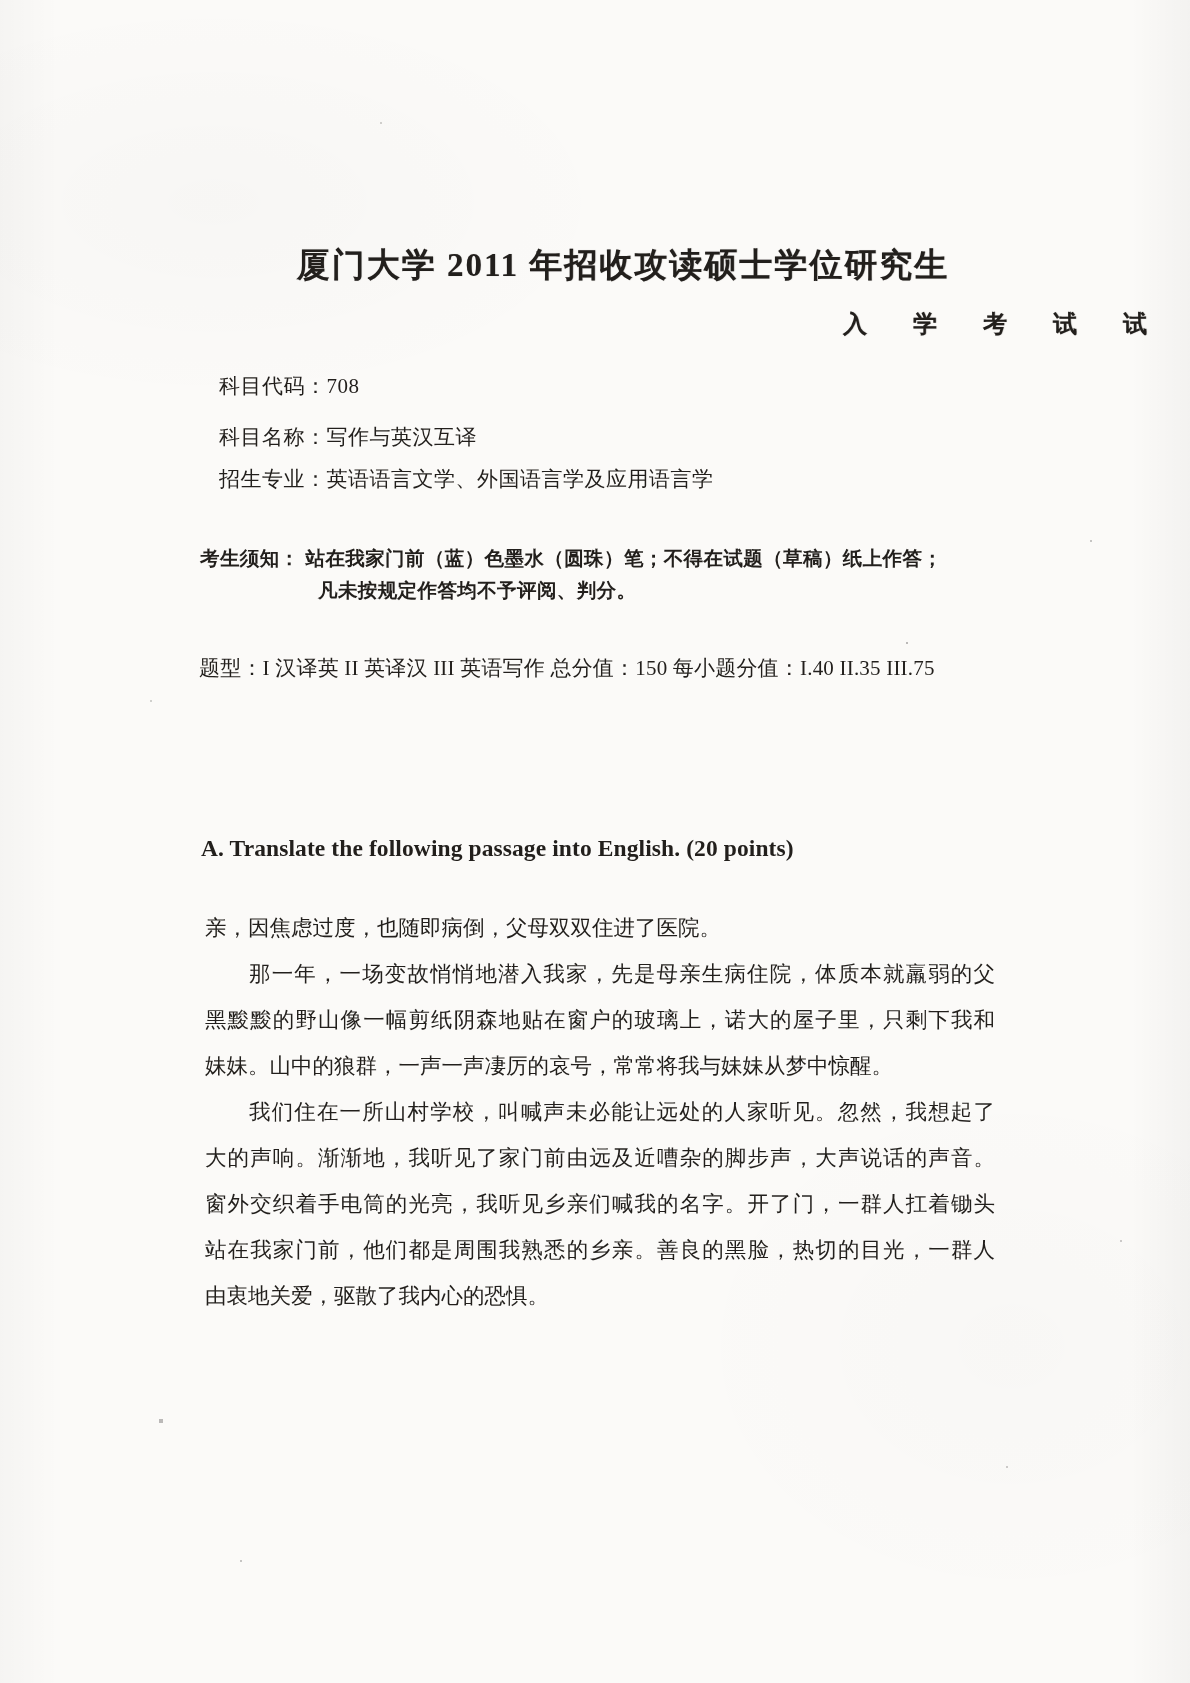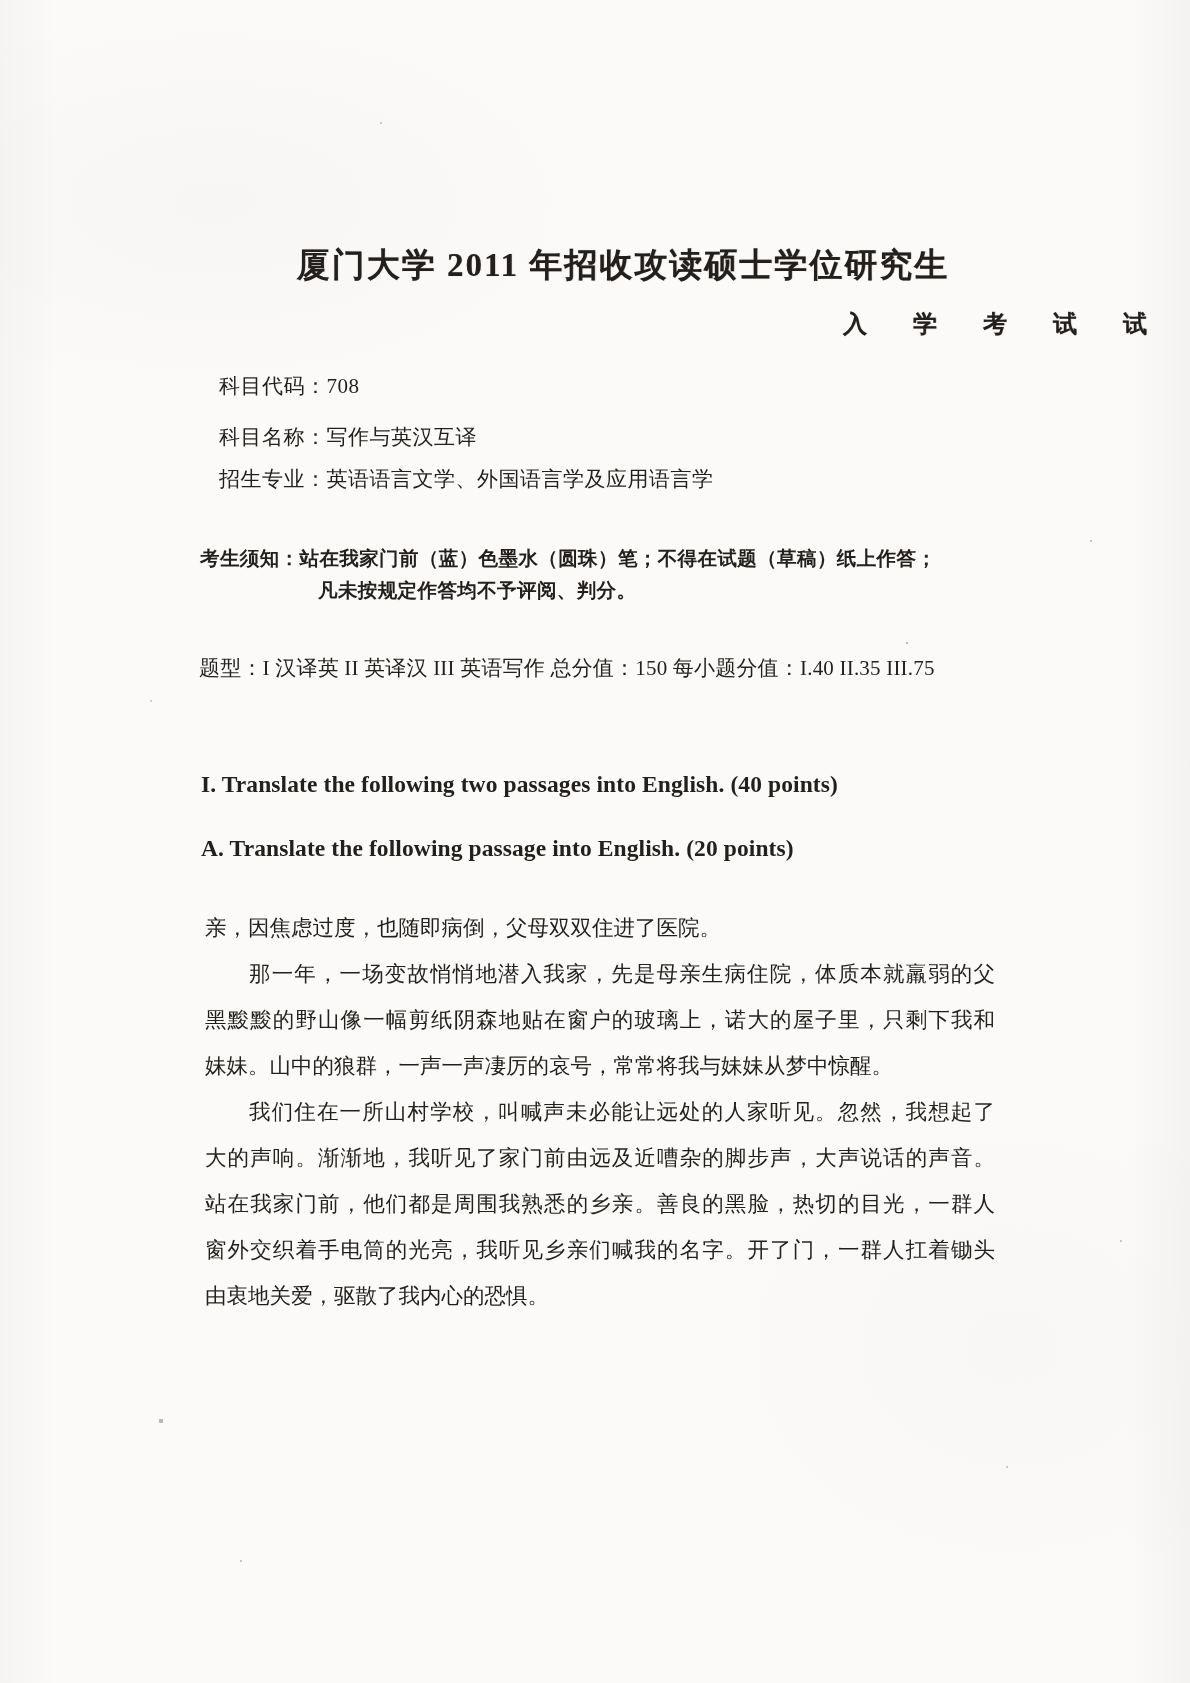--- a/index.html
+++ b/index.html
@@ -60,21 +60,21 @@
   .meta-row.m2 { top: 465px; font-family: Liberation Mono, monospace; }
   .notice-line1 {
     position: absolute;
     left: 200px;
     top: 545px;
     width: 860px;
     font-size: 19.5px;
     font-weight: 700;
     letter-spacing: 0.4px;
   }
-  .notice-line1 .notice-label { }
+  .notice-line1 .notice-label { margin-right: 6px; }
   .notice-line2 {
     position: absolute;
     left: 318px;
     top: 577px;
     font-size: 19.5px;
     font-weight: 700;
     letter-spacing: 0.4px;
   }
   .scoring {
     position: absolute;
@@ -147,30 +147,29 @@
     <span>招生专业：</span><span>英语语言文学、外国语言学及应用语言学</span>
   </div>
 
   <div class="notice-line1">
     <span class="notice-label">考生须知：</span><span>站在我家门前（蓝）色墨水（圆珠）笔；不得在试题（草稿）纸上作答；</span>
   </div>
   <div class="notice-line2">凡未按规定作答均不予评阅、判分。</div>
 
   <div class="scoring">题型：I 汉译英  II 英译汉  III 英语写作  总分值：150  每小题分值：I.40 II.35 III.75</div>
 
-  <div class="heading-en h-i">I. Translate the following two passages into English. (40 points)</div>
   <div class="heading-en h-a">A. Translate the following passage into English. (20 points)</div>
 
   <div class="passage">
     <div class="passage-line para-end">亲，因焦虑过度，也随即病倒，父母双双住进了医院。</div>
     <div class="passage-line indent">那一年，一场变故悄悄地潜入我家，先是母亲生病住院，体质本就羸弱的父</div>
     <div class="passage-line">黑黢黢的野山像一幅剪纸阴森地贴在窗户的玻璃上，诺大的屋子里，只剩下我和</div>
     <div class="passage-line para-end">妹妹。山中的狼群，一声一声凄厉的哀号，常常将我与妹妹从梦中惊醒。</div>
     <div class="passage-line indent">我们住在一所山村学校，叫喊声未必能让远处的人家听见。忽然，我想起了</div>
     <div class="passage-line">大的声响。渐渐地，我听见了家门前由远及近嘈杂的脚步声，大声说话的声音。</div>
+    <div class="passage-line">窗外交织着手电筒的光亮，我听见乡亲们喊我的名字。开了门，一群人扛着锄头</div>
     <div class="passage-line">站在我家门前，他们都是周围我熟悉的乡亲。善良的黑脸，热切的目光，一群人</div>
-    <div class="passage-line">窗外交织着手电筒的光亮，我听见乡亲们喊我的名字。开了门，一群人扛着锄头</div>
     <div class="passage-line para-end">由衷地关爱，驱散了我内心的恐惧。</div>
   </div>
 
   <div class="scan-noise"></div>
 
 </div>
 
 </body></html>

